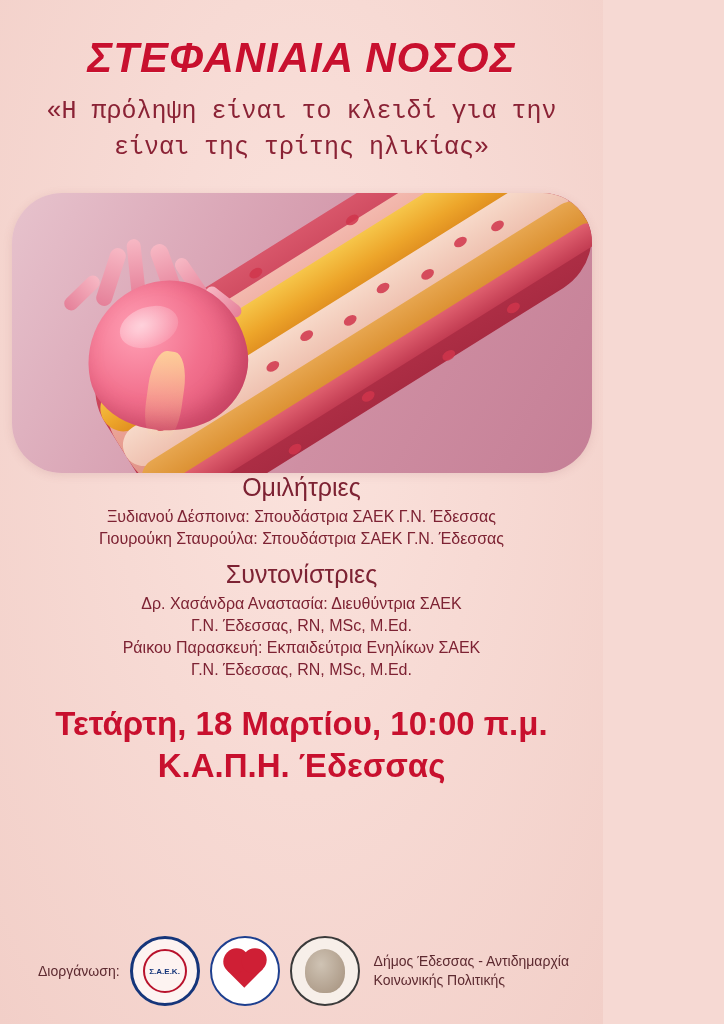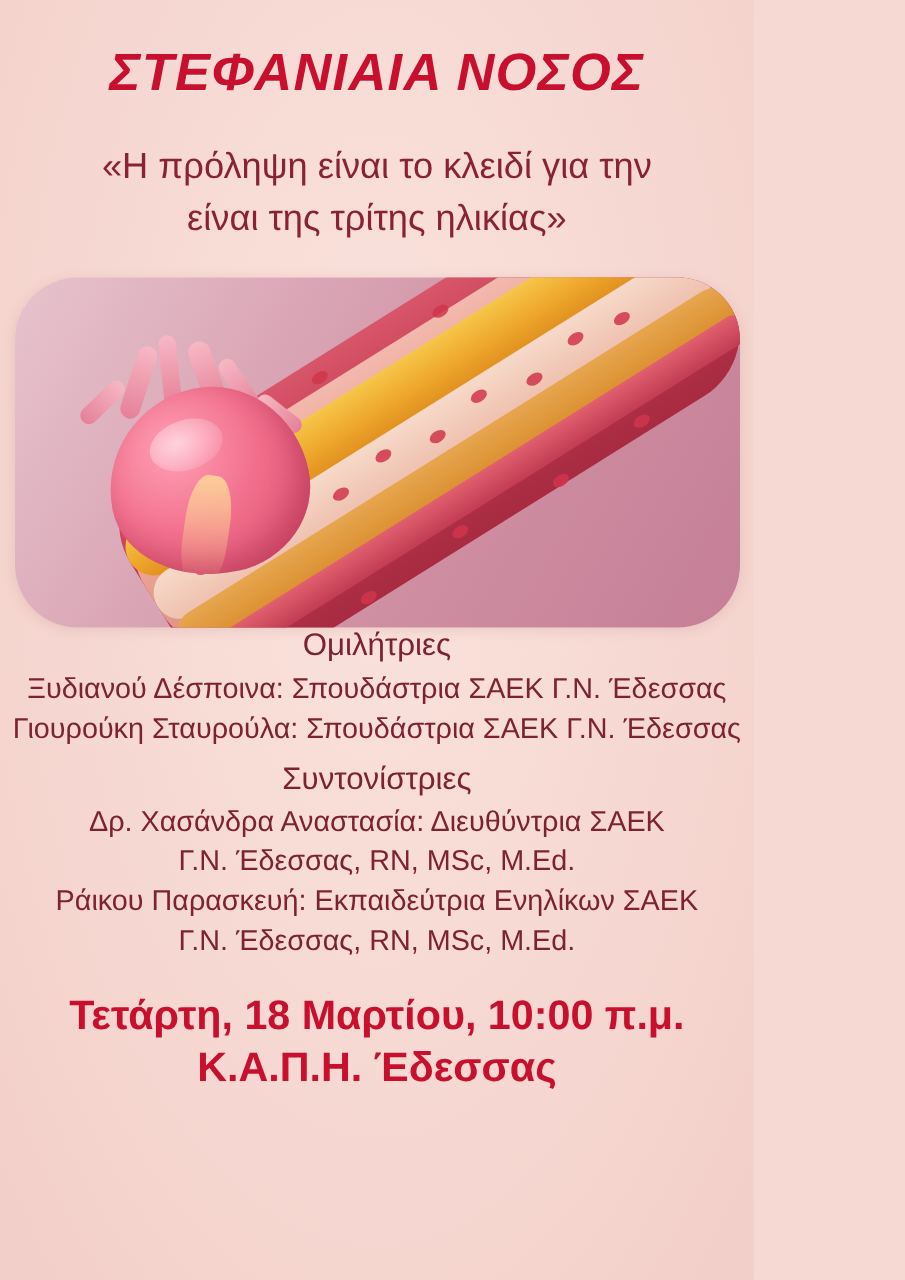--- a/index.html
+++ b/index.html
@@ -32,27 +32,28 @@
     font-size: 42px;
     font-weight: bold;
     font-style: italic;
     letter-spacing: 1px;
     color: #c8102e;
     text-align: center;
     line-height: 1.05;
     text-shadow: 0 1px 0 rgba(255,255,255,0.4);
   }
   .subtitle {
-    margin-top: 32px;
-    font-size: 29px;
+    margin-top: 14px;
+    font-size: 25px;
     color: #8a2235;
     text-align: center;
     line-height: 1.45;
     max-width: 600px;
     font-weight: normal;
+    font-family: Liberation Mono, monospace;
   }
 
   
   .image-wrap {
     margin-top: 26px;
     width: 580px;
     height: 280px;
     border-radius: 50px;
     overflow: hidden;
     position: relative;
@@ -171,21 +172,21 @@
   .section {
     text-align: center;
     color: #7d2233;
   }
   .section-head {
     font-size: 25px;
     margin-bottom: 4px;
     color: #7d2233;
   }
   .line {
-    font-size: 23px;
+    font-size: 16px;
     line-height: 1.38;
     color: #7d2233;
   }
   .section.coord { margin-top: 10px; }
 
   .when {
     margin-top: 22px;
     font-size: 33px;
     font-weight: bold;
     color: #c8102e;
@@ -348,14 +349,32 @@
     <div class="section-head">Συντονίστριες</div>
     <div class="line">Δρ. Χασάνδρα Αναστασία: Διευθύντρια ΣΑΕΚ</div>
     <div class="line">Γ.Ν. Έδεσσας, RN, MSc, M.Εd.</div>
     <div class="line">Ράικου Παρασκευή: Εκπαιδεύτρια Ενηλίκων ΣΑΕΚ</div>
     <div class="line">Γ.Ν. Έδεσσας, RN, MSc, M.Εd.</div>
   </div>
 
   <div class="when">Τετάρτη, 18 Μαρτίου, 10:00 π.μ.</div>
   <div class="where">Κ.Α.Π.Η. Έδεσσας</div>
 
+  <div class="footer">
+    <div class="org-label">Διοργάνωση:</div>
+    <div class="logos">
+      <div class="logo logo1">
+        <div class="inner">Σ.Α.Ε.Κ.</div>
+      </div>
+      <div class="logo logo2">
+        <div class="heart-mini"></div>
+      </div>
+      <div class="logo logo3">
+        <div class="head"></div>
+      </div>
+    </div>
+    <div class="footer-text">
+      <div>Δήμος Έδεσσας - Αντιδημαρχία</div>
+      <div>Κοινωνικής Πολιτικής</div>
+    </div>
+  </div>
 
 </div>
 
 </body></html>

